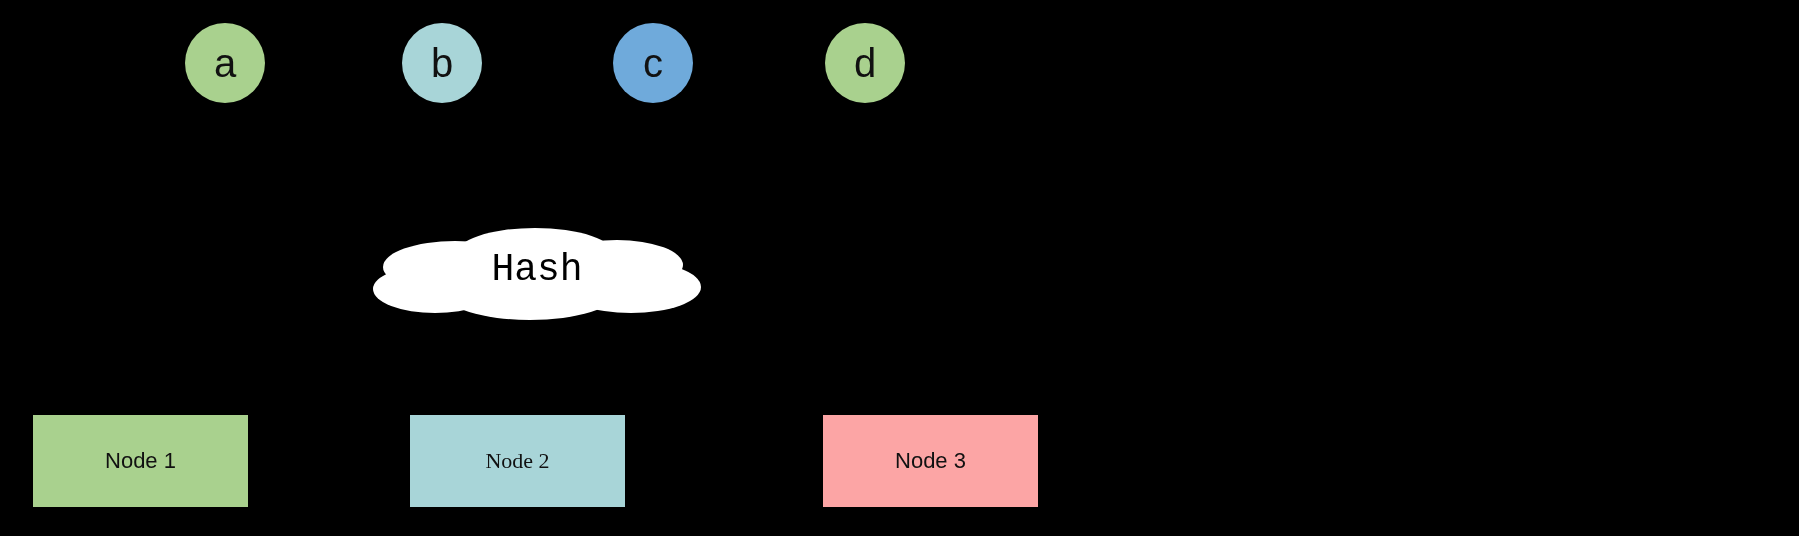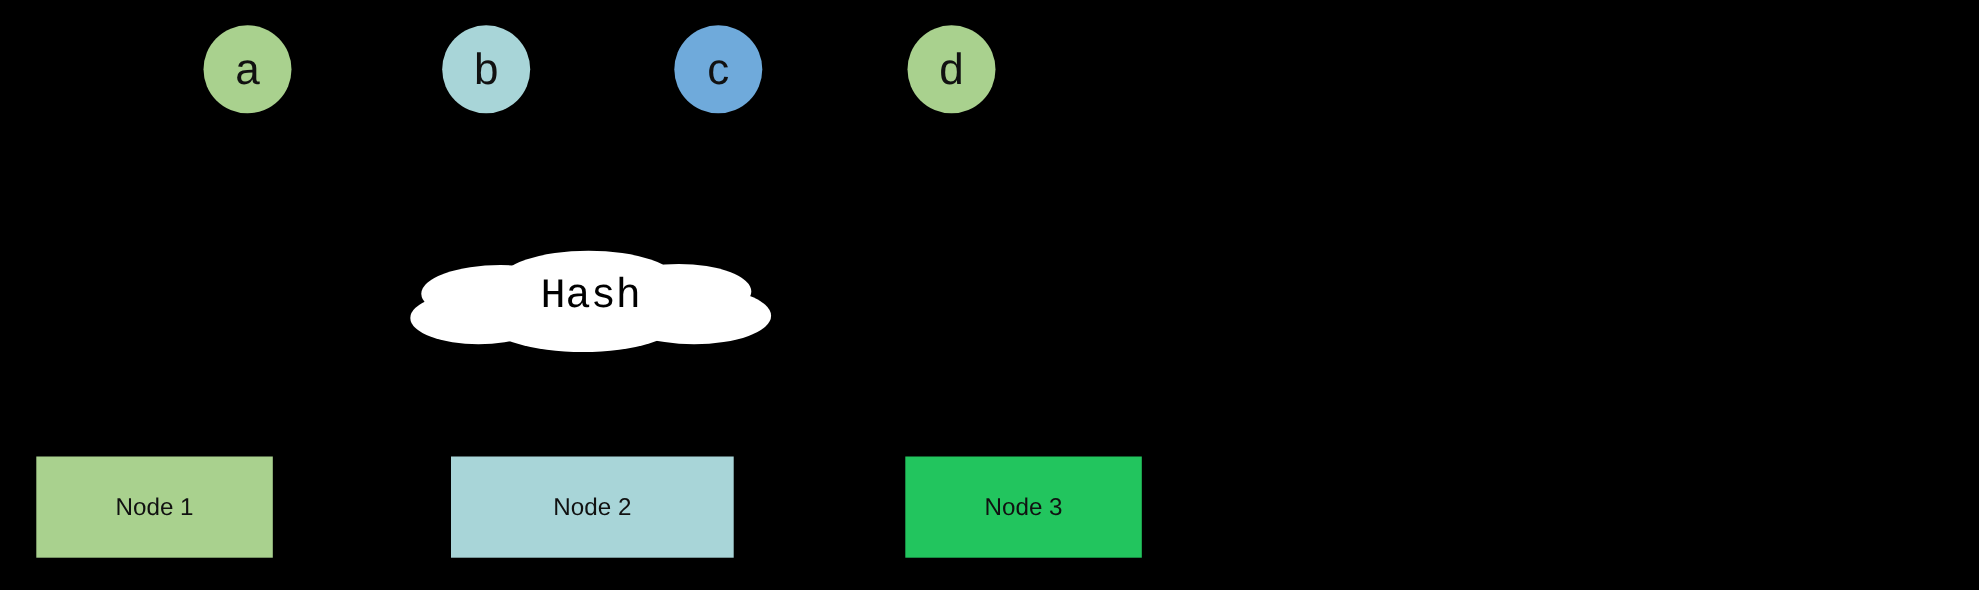--- a/index.html
+++ b/index.html
@@ -117,23 +117,23 @@
     </svg>
     <div id="hash-cloud-label">Hash</div>
   </div>
 
   <div id="node-boxes-group">
 
     <div class="node-box" style="left:33px; top:415px; width:215px; height:92px; background:#A9D18E;">
       <span>Node 1</span>
     </div>
 
-    <div class="node-box" style="left:410px; top:415px; width:257px; height:92px; background:#A8D5D8;">
+    <div class="node-box" style="left:410px; top:415px; width:215px; height:92px; background:#A8D5D8;font-family:Liberation Serif, serif;">
       <span>Node 2</span>
     </div>
 
-    <div class="node-box" style="left:823px; top:415px; width:215px; height:92px; background:#22c55e;">
+    <div class="node-box" style="left:823px; top:415px; width:215px; height:92px; background:#fca5a5;">
       <span>Node 3</span>
     </div>
 
   </div>
 
 </div>
 
 </body></html>

